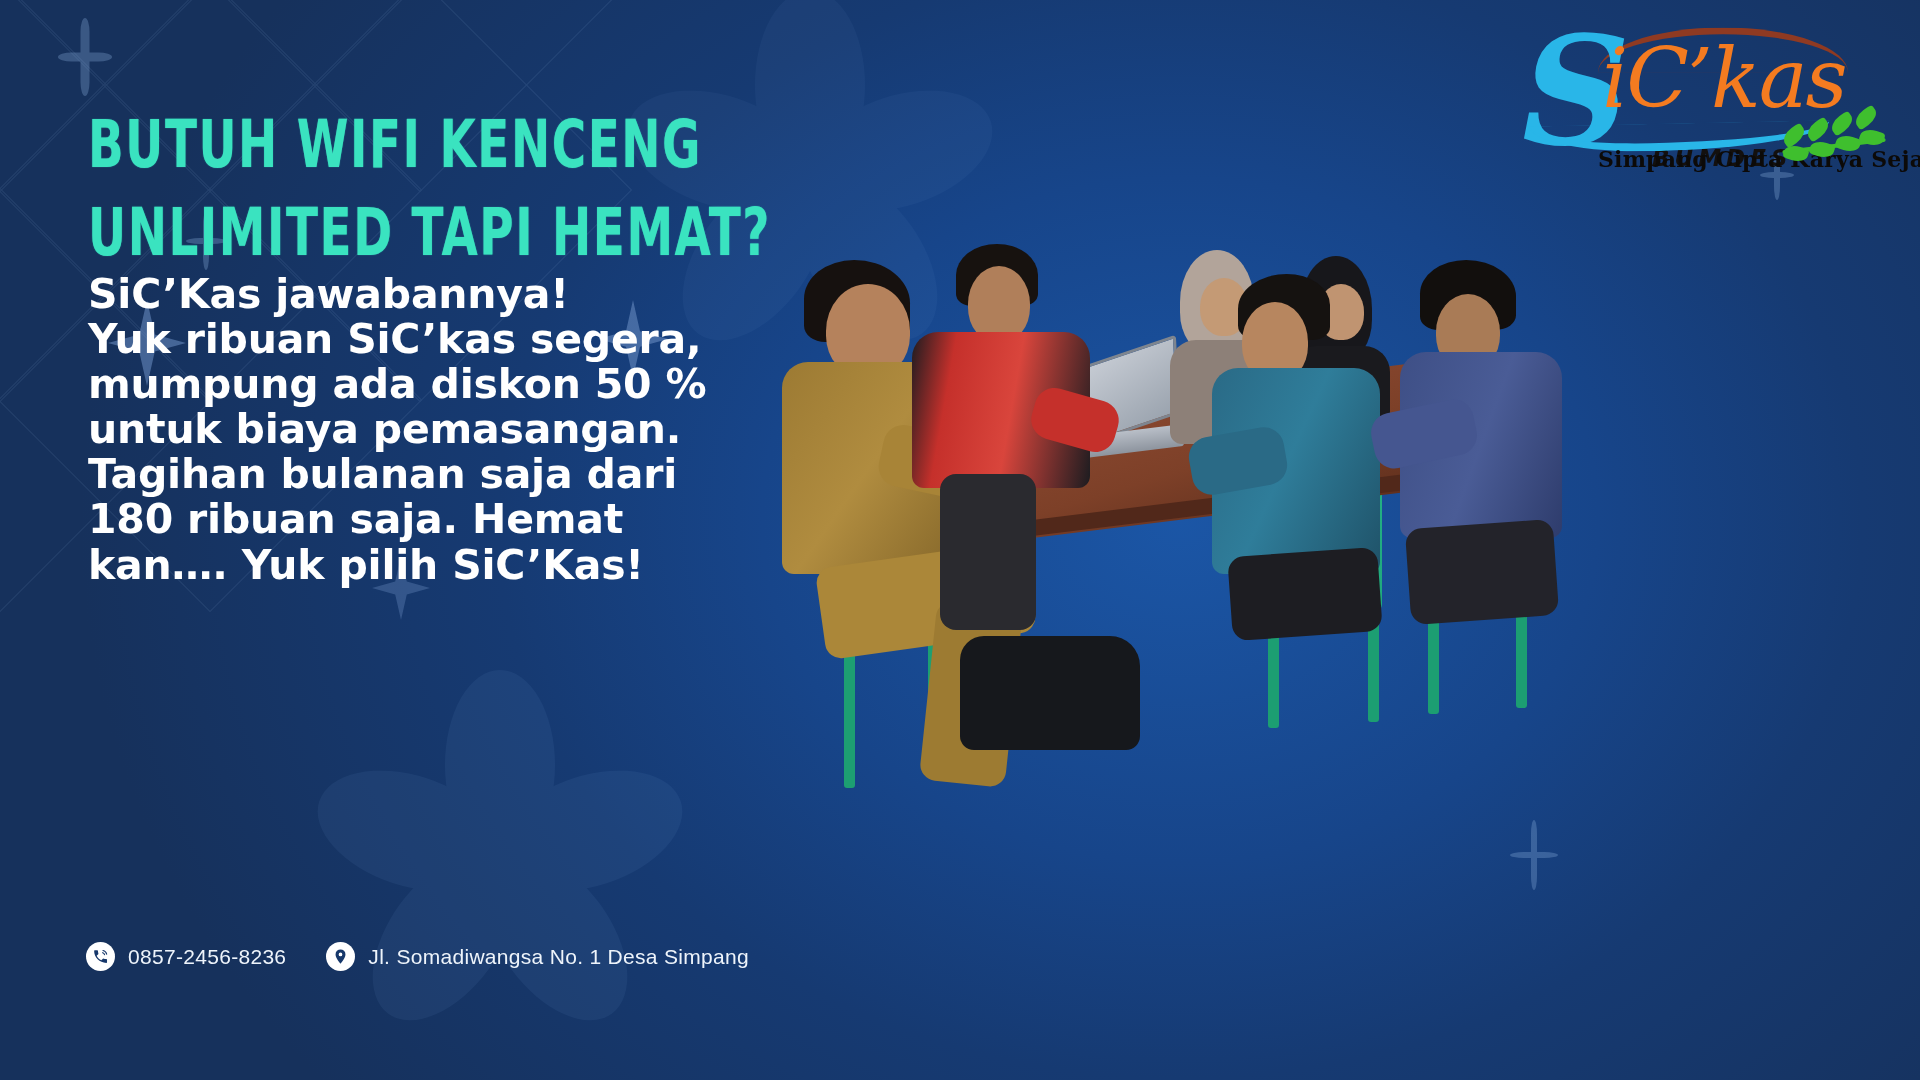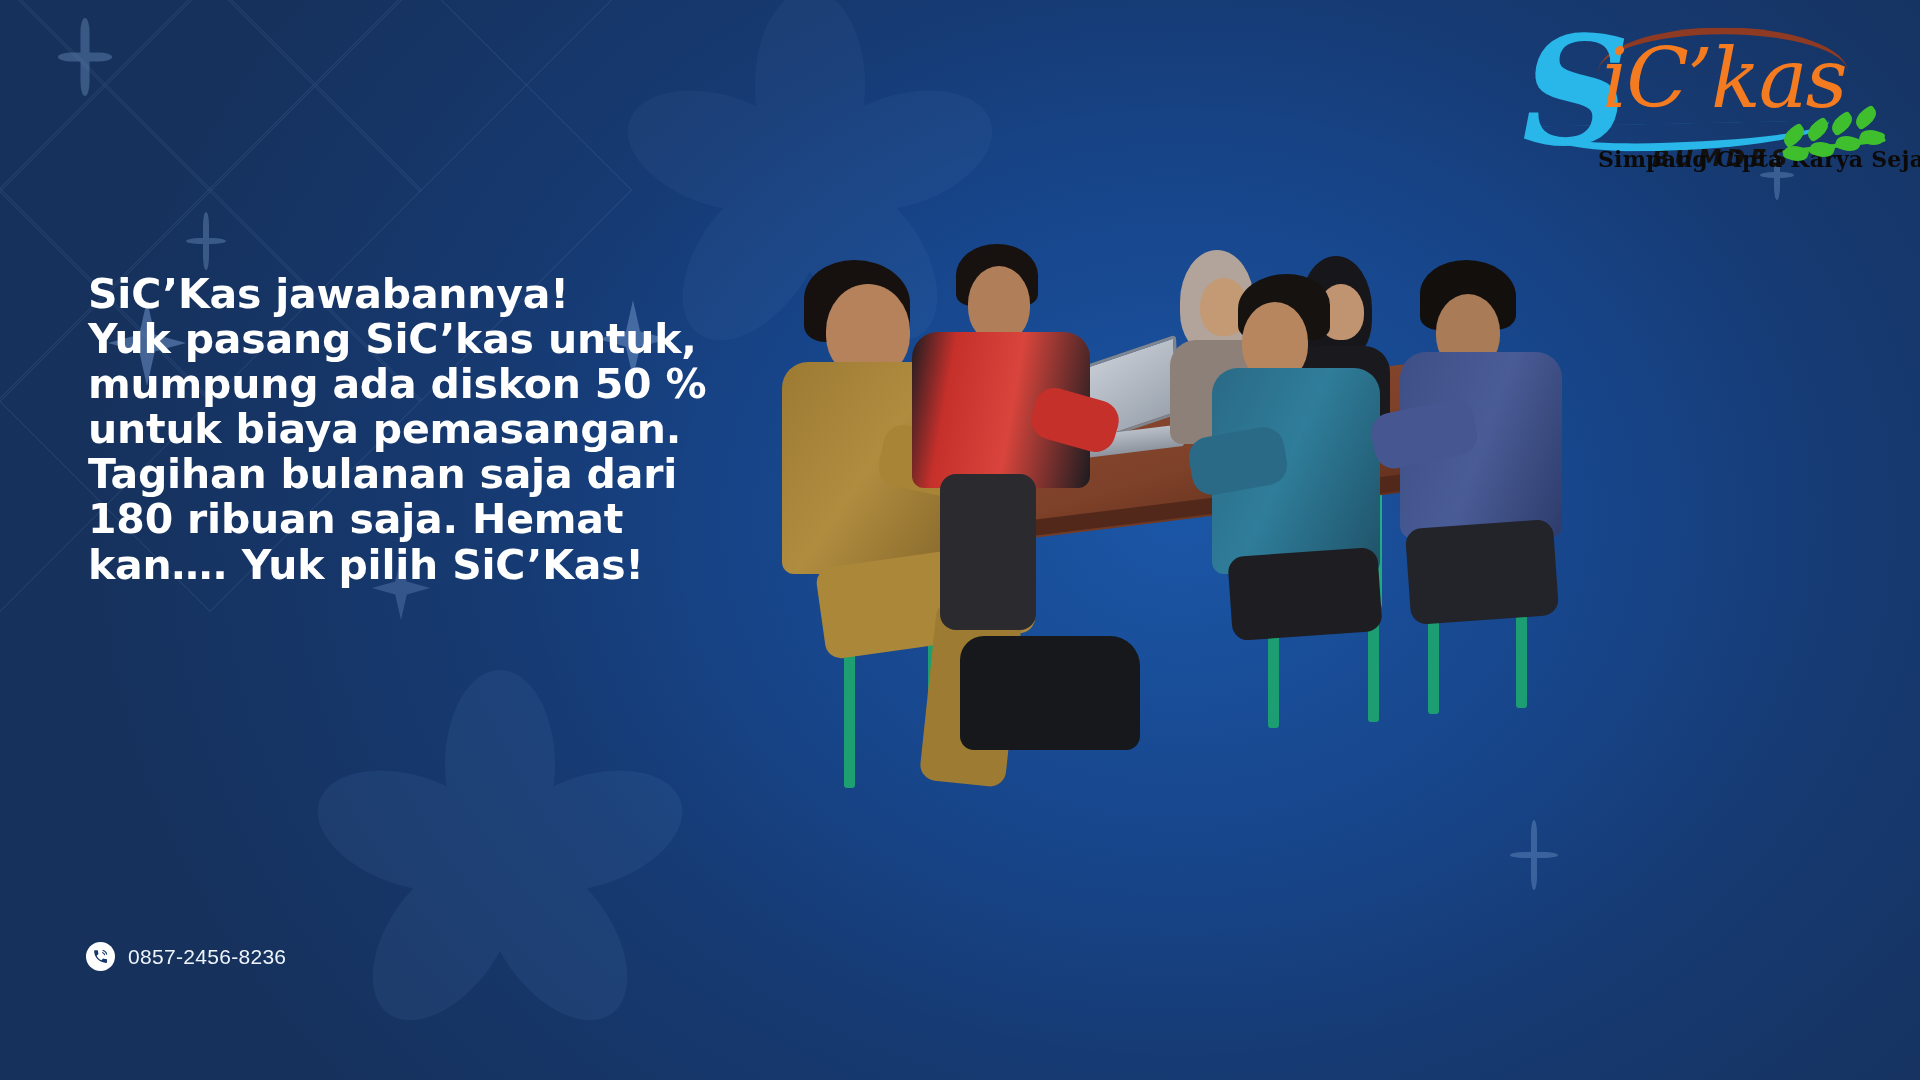--- a/index.html
+++ b/index.html
@@ -324,44 +324,56 @@
     <div class="spark s-big" style="left:58px;  top:18px;  width:54px;  height:78px;"></div>
     <div class="spark" style="left:186px; top:212px; width:40px;  height:58px;"></div>
     <div class="spark" style="left:1510px;top:820px; width:48px;  height:70px;"></div>
     <div class="spark" style="left:1760px;top:150px; width:34px;  height:50px;"></div>
 
     <div class="spark-solid" style="left:108px; top:300px; width:78px;  height:86px;"></div>
     <div class="spark-solid" style="left:598px; top:300px; width:70px;  height:78px;"></div>
     <div class="spark-solid" style="left:372px; top:556px; width:58px;  height:64px; opacity:.35;"></div>
   </div>
 
+  <div class="headline">
+    <div class="headline-line">BUTUH WIFI KENCENG</div>
+    <div class="headline-line">UNLIMITED TAPI HEMAT?</div>
+  </div>
 
   <div class="body-copy">
     <div>SiC’Kas jawabannya!</div>
-    <div>Yuk pasang SiC’kas untuk,</div>
+    <div>Yuk ribuan SiC’kas segera,</div>
     <div>mumpung ada diskon 50 %</div>
     <div>untuk biaya pemasangan.</div>
     <div>Tagihan bulanan saja dari</div>
     <div>180 ribuan saja. Hemat</div>
     <div>kan…. Yuk pilih SiC’Kas!</div>
   </div>
 
 
   <div class="contacts">
 
     <div class="contact-item">
       <span class="contact-badge">
         <svg width="17" height="17" viewBox="0 0 24 24">
           <path fill="#17386b" d="M6.6 10.8c1.5 2.9 3.7 5.1 6.6 6.6l2.2-2.2c.3-.3.7-.4 1.1-.2 1.2.4 2.4.6 3.7.6.6 0 1 .4 1 1V20c0 .6-.4 1-1 1C10.6 21 3 13.4 3 4c0-.6.4-1 1-1h3.4c.6 0 1 .4 1 1 0 1.3.2 2.5.6 3.7.1.4 0 .8-.2 1.1l-2.2 2z"></path>
           <path fill="none" stroke="#17386b" stroke-width="1.6" stroke-linecap="round" d="M15.5 3.6c2.6.6 4.6 2.6 5.2 5.2M15 6.6c1.3.4 2.3 1.4 2.7 2.7"></path>
         </svg>
       </span>
       <span>0857-2456-8236</span>
     </div>
 
+    <div class="contact-item">
+      <span class="contact-badge">
+        <svg width="17" height="17" viewBox="0 0 24 24">
+          <path fill="#17386b" d="M12 2a7 7 0 0 0-7 7c0 5.2 7 13 7 13s7-7.8 7-13a7 7 0 0 0-7-7zm0 9.6A2.6 2.6 0 1 1 12 6.4a2.6 2.6 0 0 1 0 5.2z"></path>
+        </svg>
+      </span>
+      <span>Jl. Somadiwangsa No. 1 Desa Simpang</span>
+    </div>
   </div>
 
   <div class="photo">
 
     <div class="chair-back" style="left:660px; top:236px; width:108px; height:140px; background:linear-gradient(100deg,#2fd3a0,#1fa87c);"></div>
     <div class="chair-leg" style="left:668px; top:366px; height:112px;"></div>
     <div class="chair-leg" style="left:756px; top:366px; height:106px;"></div>
 
     <div class="chair-back" style="left:500px; top:226px; width:122px; height:150px; background:linear-gradient(100deg,#37dfb0,#1fa87c);"></div>
     <div class="chair-leg" style="left:508px; top:368px; height:124px;"></div>

